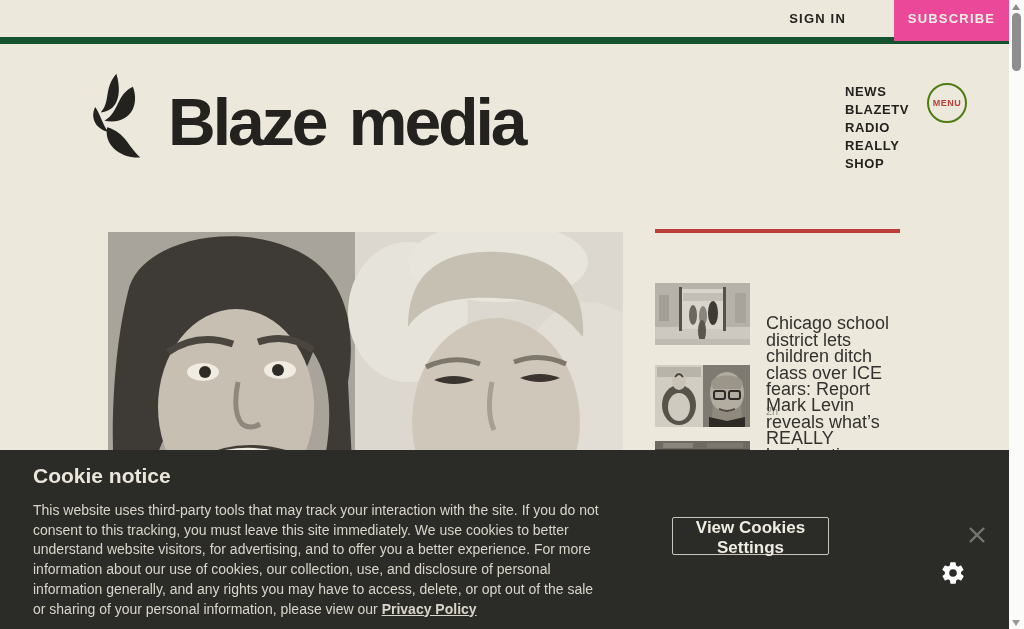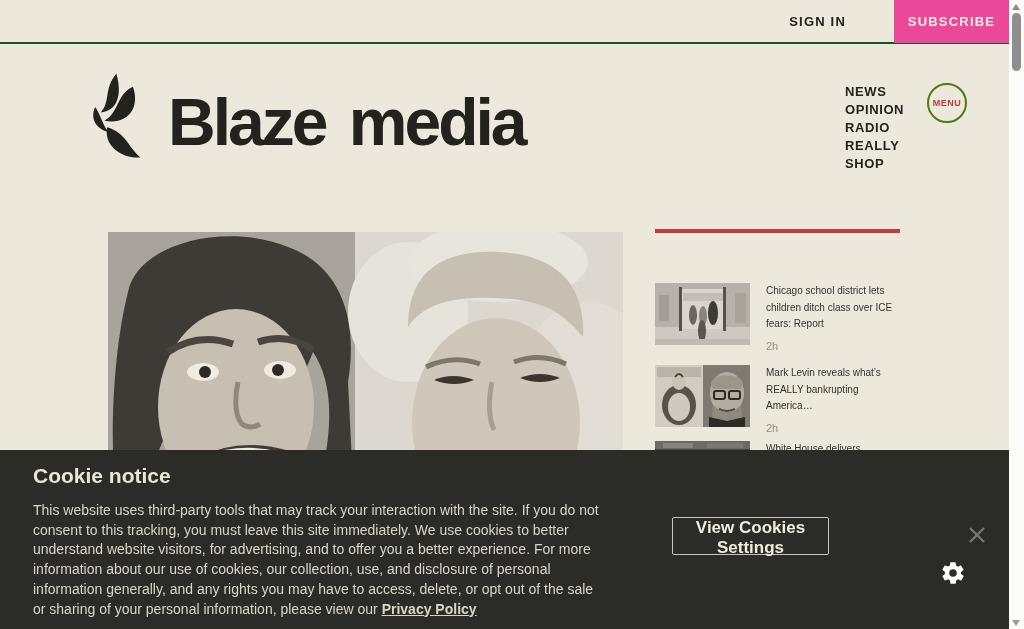--- a/index.html
+++ b/index.html
@@ -7,21 +7,21 @@
   body { font-family: "Liberation Sans", sans-serif; background: #EDE8DC; }
 
   .viewport {
     position: relative; width: 1024px; height: 629px;
     background: #EDE8DC; overflow: hidden;
   }
 
   
   .topbar {
     position: absolute; top: 0; left: 0; width: 1009px; height: 44px;
-    background: #EDE8DC; border-bottom: 2px solid #14532d;
+    background: #EDE8DC; border-bottom: 7px solid #14532d;
     display: flex; align-items: center; justify-content: flex-end;
   }
   .signin {
     font-size: 13px; font-weight: 700; letter-spacing: 1.2px;
     color: #23221F; margin-right: 48px; cursor: pointer;
   }
   .subscribe {
     width: 115px; height: 44px; background: #ec4899; border: none;
     color: #F4EFE3; font-family: inherit; font-size: 13px; font-weight: 700;
     letter-spacing: 1.2px; cursor: pointer;
@@ -62,21 +62,21 @@
     margin-top: 10px; font-size: 16px; font-weight: 700; letter-spacing: 1.5px;
     color: #B4403B;
   }
   .article { position: absolute; left: 0; width: 245px; display: flex; cursor: pointer; }
   .article-1 { top: 54px; }
   .article-2 { top: 136px; }
   .article-3 { top: 212px; }
   .thumb { width: 95px; height: 62px; flex: 0 0 95px; overflow: hidden; }
   .article-body { margin-left: 16px; width: 134px; }
   .article-title {
-    font-size: 10px; line-height: 16.5px; color: #33322F; font-weight: 400;
+    font-size: 18px; line-height: 16.5px; color: #33322F; font-weight: 400; margin-top: 32px;
   }
   .article-time { margin-top: 7px; font-size: 11px; color: #908E86; }
 
   
   .cookie {
     position: absolute; top: 450px; left: 0; width: 1009px; height: 179px;
     background: #2B2B28; color: #D9D5C9; z-index: 5;
   }
   .cookie-title {
     position: absolute; top: 14px; left: 33px;
@@ -141,21 +141,21 @@
       <path fill="#23221F" d="M30 2 C16 18 24 32 13 44 C30 43 37 26 30 2 Z"></path>
       <path fill="#23221F" d="M7 38 C1 50 8 62 21 65 C14 55 13 47 7 38 Z"></path>
       <path fill="#23221F" d="M48 16 C30 24 33 44 17 53 C43 58 56 38 48 16 Z"></path>
       <path fill="#23221F" d="M20 60 C16 78 33 94 56 93 C42 80 40 66 20 60 Z"></path>
     </svg>
     <span class="logo-text">Blaze media</span>
   </div>
 
   <ul class="nav-links">
     <li>NEWS</li>
-    <li>OPINION</li>
+    <li>BLAZETV</li>
     <li>RADIO</li>
     <li>REALLY</li>
     <li>SHOP</li>
   </ul>
   <button class="menu-btn">MENU</button>
 
   <div class="hero">
     <svg width="515" height="291" viewBox="0 0 515 291" aria-hidden="true">
 
       <rect x="0" y="0" width="247" height="291" fill="#A8A39B"></rect>

